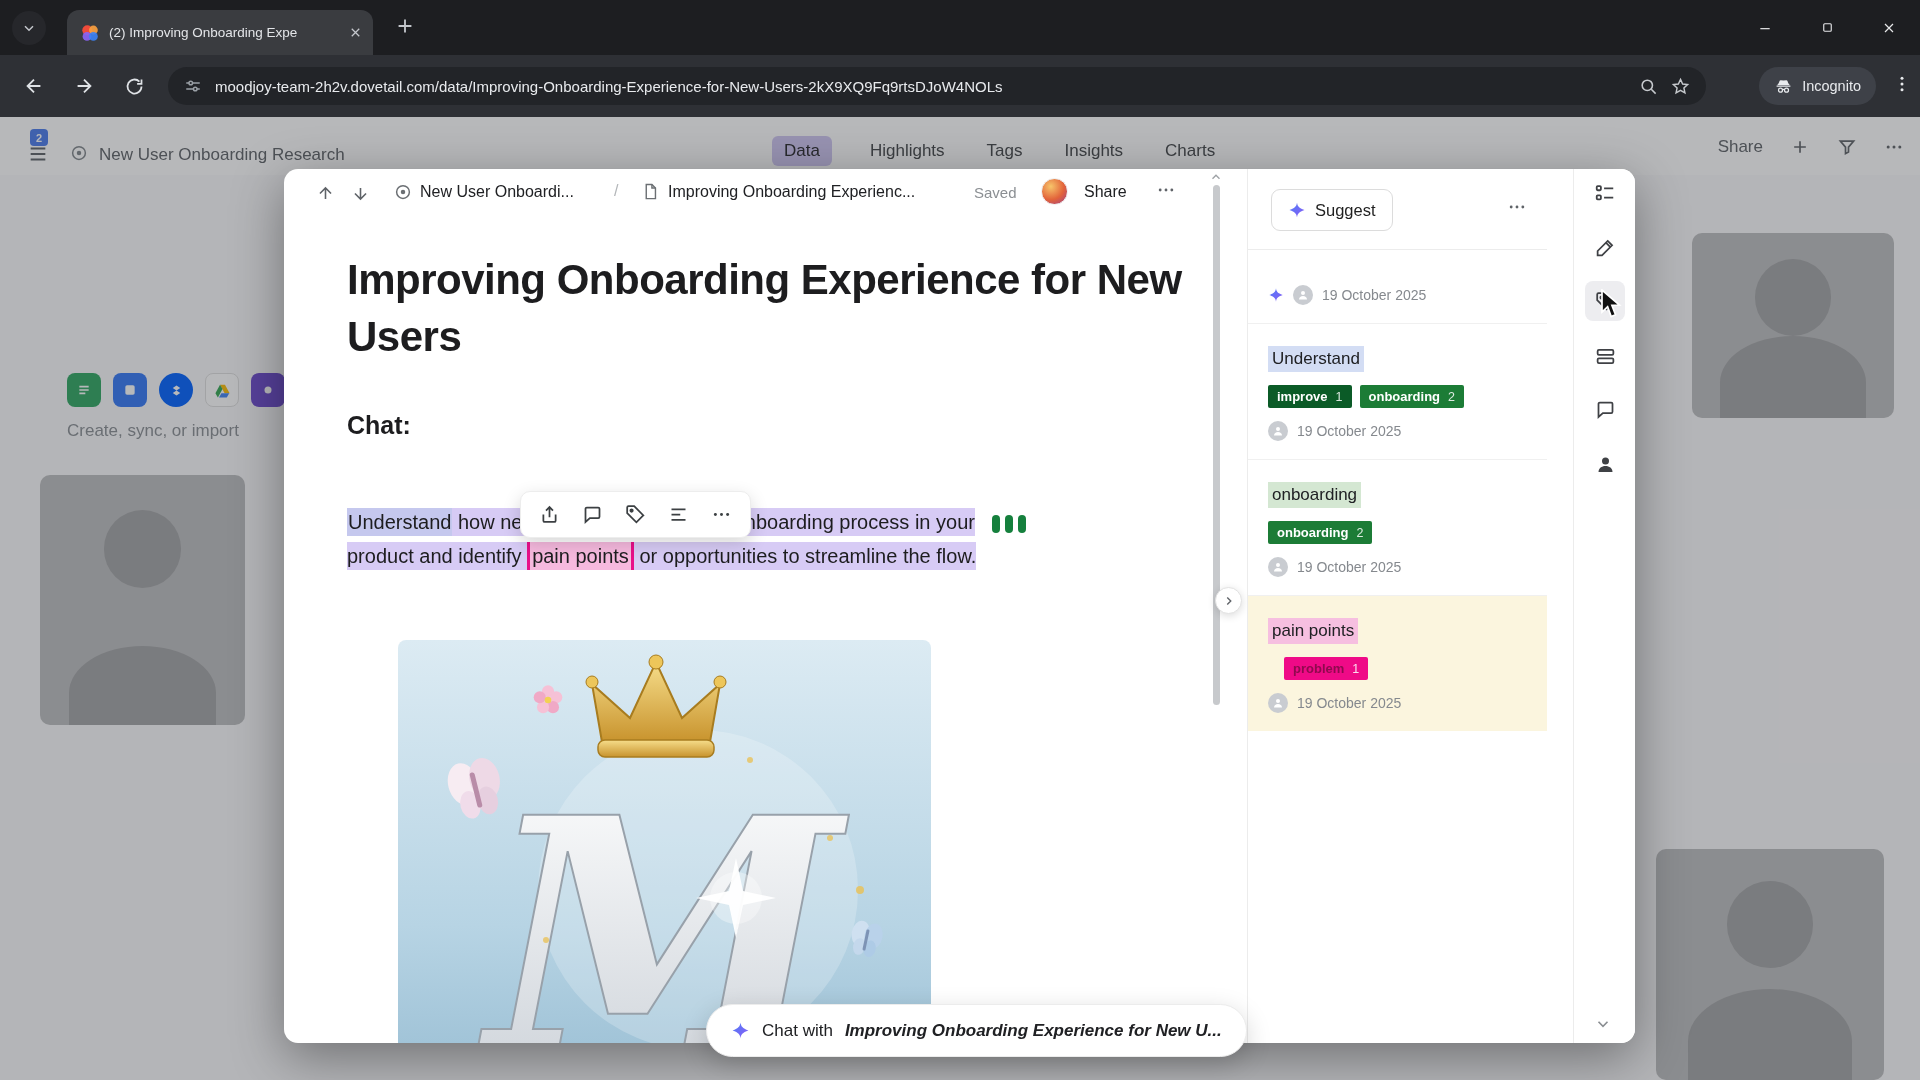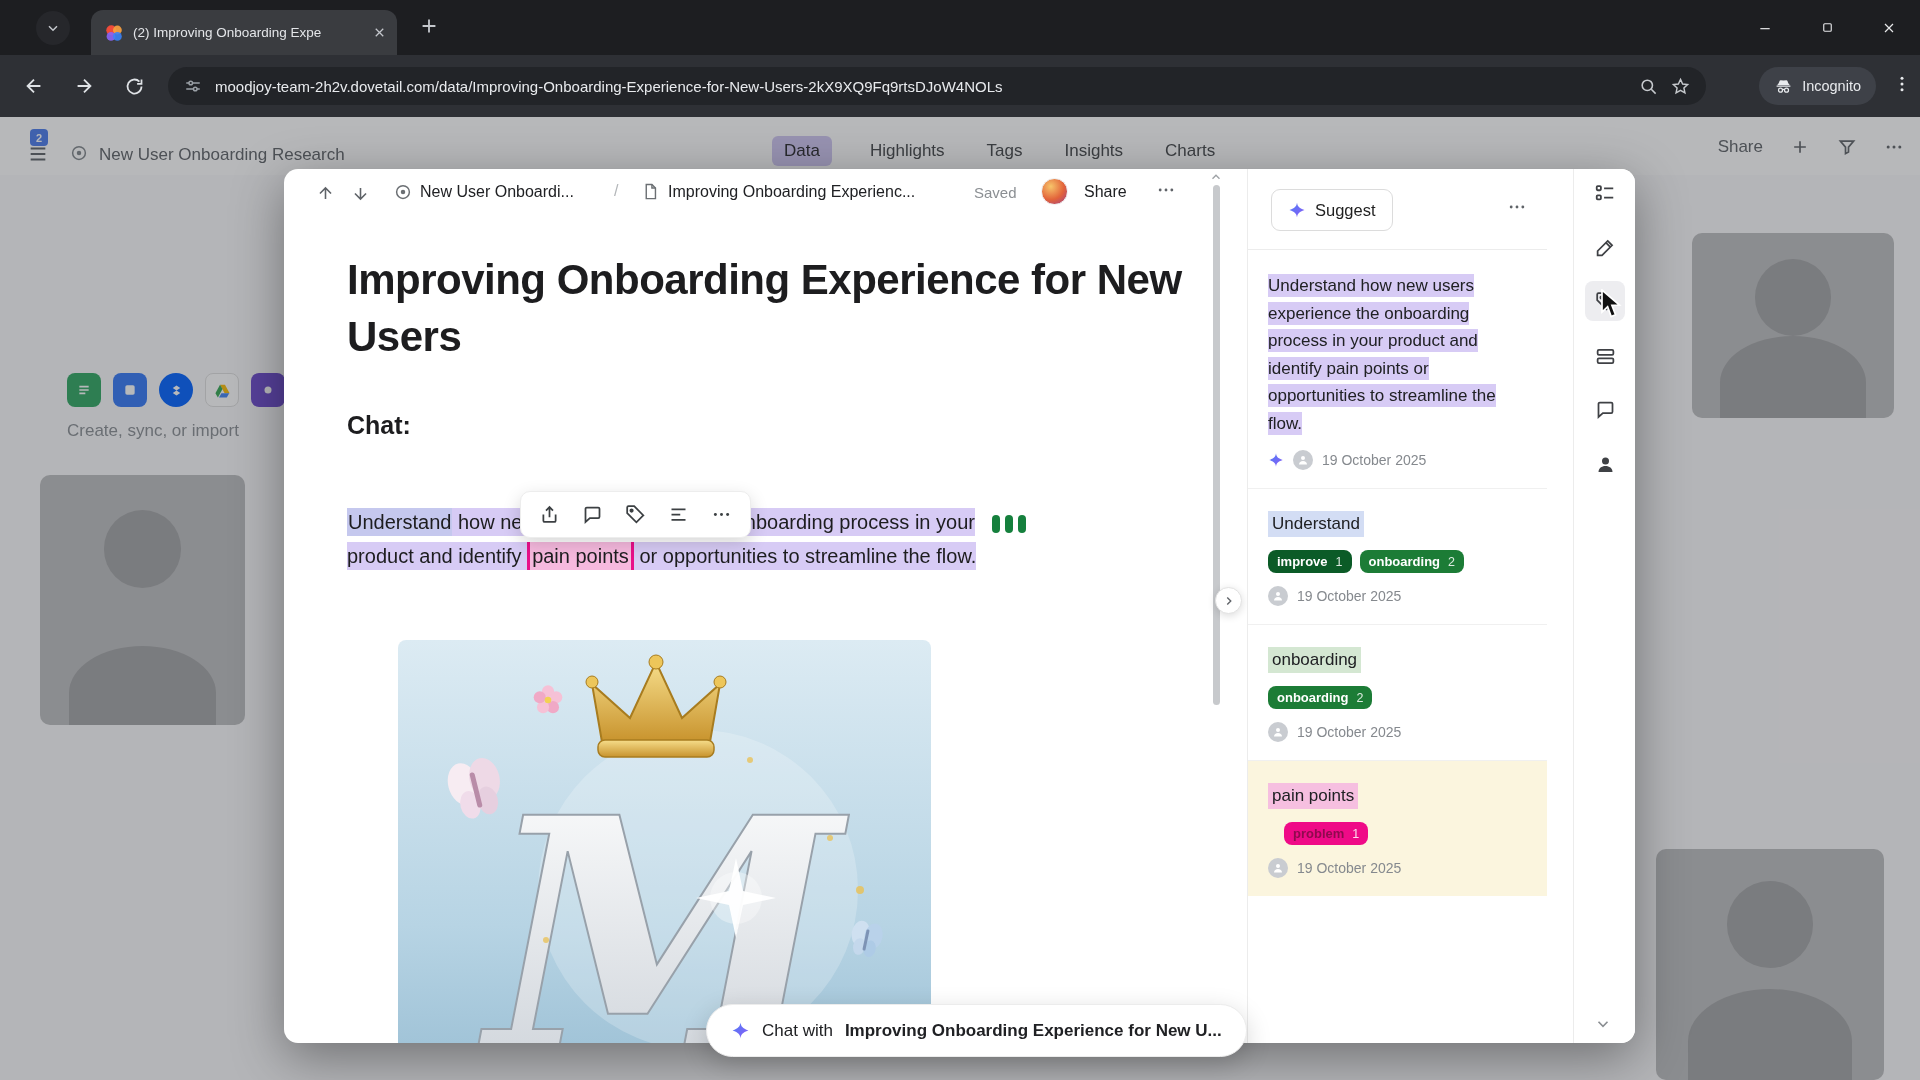--- a/index.html
+++ b/index.html
@@ -1,21 +1,21 @@
 <!DOCTYPE html>
 <html><head>
 <meta charset="utf-8">
 <style>
   * { margin:0; padding:0; box-sizing:border-box; }
   html,body { width:1920px; height:1080px; overflow:hidden; background:#1d1e21;
               font-family:"Liberation Sans", sans-serif; }
   .screen { position:relative; width:1920px; height:1080px; overflow:hidden; }
 
   
-  .tabstrip { position:absolute; inset:0 0 auto 0; height:55px; background:#1d1e21;margin-left:24px; }
+  .tabstrip { position:absolute; inset:0 0 auto 0; height:55px; background:#1d1e21; }
   .tab-search { position:absolute; left:12px; top:11px; width:34px; height:34px; border-radius:50%;
                 display:flex; align-items:center; justify-content:center; color:#c4c7cc; background:#26272b; border:none; }
   .tab { position:absolute; left:67px; top:10px; width:306px; height:45px; background:#3a3c40;
          border-radius:12px 12px 0 0; display:flex; align-items:center; padding:0 10px 0 14px; gap:10px; }
   .tab-title { flex:1; color:#e3e5e8; font-size:13.5px; white-space:nowrap; overflow:hidden; }
   .tab-close { color:#c4c7cc; display:flex; border:none; background:none; }
   .newtab-btn { position:absolute; left:394px; top:15px; color:#c4c7cc; background:none; border:none; display:flex; }
   .win-controls { position:absolute; right:0; top:0; height:55px; display:flex; }
   .win-btn { width:62px; height:55px; display:flex; align-items:center; justify-content:center;
              color:#e7e8ea; background:none; border:none; }
@@ -117,21 +117,21 @@
   .panel-more { position:absolute; right:20px; top:28px; color:#5f6368; background:none; border:none; display:flex; }
   .card { padding:22px 20px 18px; border-bottom:1px solid #f0f0f0; }
   .card.selected { background:#fbf5de; border-bottom:none; }
   .card1-text { width:250px; font-size:17px; line-height:27.5px; color:#202124; }
   .hl-lav { background:#d7cbf5; padding:2px 0; -webkit-box-decoration-break:clone; box-decoration-break:clone; }
   .card-title { font-size:17px; color:#202124; display:inline-block; }
   .hl-blue { background:#d3ddf4; padding:3px 4px; }
   .hl-green { background:#d4e7d2; padding:3px 4px; }
   .hl-pink { background:#f6bfe0; padding:3px 4px; }
   .tags-row { display:flex; gap:8px; margin-top:13px; }
-  .tag { display:inline-flex; align-items:center; gap:8px; border-radius:8px; padding:4px 9px;
+  .tag { display:inline-flex; align-items:center; gap:8px; border-radius:2px; padding:4px 9px;
          font-size:13px; font-weight:bold; color:#fff; }
   .tag .cnt { font-weight:normal; font-size:12.5px; opacity:.85; }
   .tag.improve { background:#0b5b27; }
   .tag.onboarding { background:#1c7c36; }
   .tag.problem { background:#ef0a87;margin-left:16px; }
   .tag.problem .lbl { color:#8f0a4e; }
   .meta { display:flex; align-items:center; gap:9px; margin-top:13px; }
   .avatar-sm { width:20px; height:20px; border-radius:50%; background:#c9ccd1; display:flex;
                align-items:center; justify-content:center; color:#fff; overflow:hidden; }
   .date { font-size:14px; color:#85898e; }
@@ -142,21 +142,21 @@
               justify-content:center; color:#3f4145; background:none; border:none; border-radius:8px; }
   .rail-btn.active { background:#ededf0; }
   .rail-1 { top:4px; } .rail-2 { top:58px; } .rail-3 { top:112px; } .rail-4 { top:167px; }
   .rail-5 { top:220px; } .rail-6 { top:275px; }
   .rail-caret { position:absolute; left:20px; top:846px; color:#8a8e92; display:flex; }
 
   
   .chat-pill { position:absolute; left:706px; top:887px; height:53px; background:#fff; border:1px solid #ececec;
                border-radius:27px; box-shadow:0 8px 26px rgba(0,0,0,0.18); display:flex; align-items:center;
                gap:12px; padding:0 24px; font-size:17px; color:#202124; }
-  .chat-pill b { font-weight:bold; }
+  .chat-pill b { font-weight:bold;font-style:italic; }
   .cursor { position:absolute; left:1599px; top:172px; z-index:50; }
 
   .ico { display:block; }
 </style>
 </head>
 <body>
 
 <svg width="0" height="0" style="position:absolute">
   <defs>
     <linearGradient id="sparkGrad" x1="0" y1="0" x2="1" y2="1">
@@ -572,21 +572,20 @@
           <button class="panel-more">
             <svg class="ico" width="20" height="20" viewBox="0 0 24 24" fill="currentColor">
                 <circle cx="5" cy="12" r="1.7"></circle>
                 <circle cx="12" cy="12" r="1.7"></circle>
                 <circle cx="19" cy="12" r="1.7"></circle>
               </svg>
           </button>
         </div>
 
         <div class="card">
-          <div class="card1-text"><span class="hl-lav">Understand how new users experience the onboarding process in your product and identify pain points or opportunities to streamline the flow.</span></div>
           <div class="meta">
             <svg class="ico" width="16" height="16" viewBox="0 0 24 24">
                 <path d="M12 2c.6 4.8 2.4 7.4 10 10-7.6 2.6-9.4 5.2-10 10-.6-4.8-2.4-7.4-10-10 7.6-2.6 9.4-5.2 10-10z" fill="url(#sparkGrad)"></path>
               </svg>
             <span class="avatar-sm">
                 <svg width="12" height="12" viewBox="0 0 24 24" fill="#fff">
                   <circle cx="12" cy="8" r="4"></circle>
                   <path d="M4 21c0-4.4 3.6-7 8-7s8 2.6 8 7z"></path>
                 </svg>
               </span>

